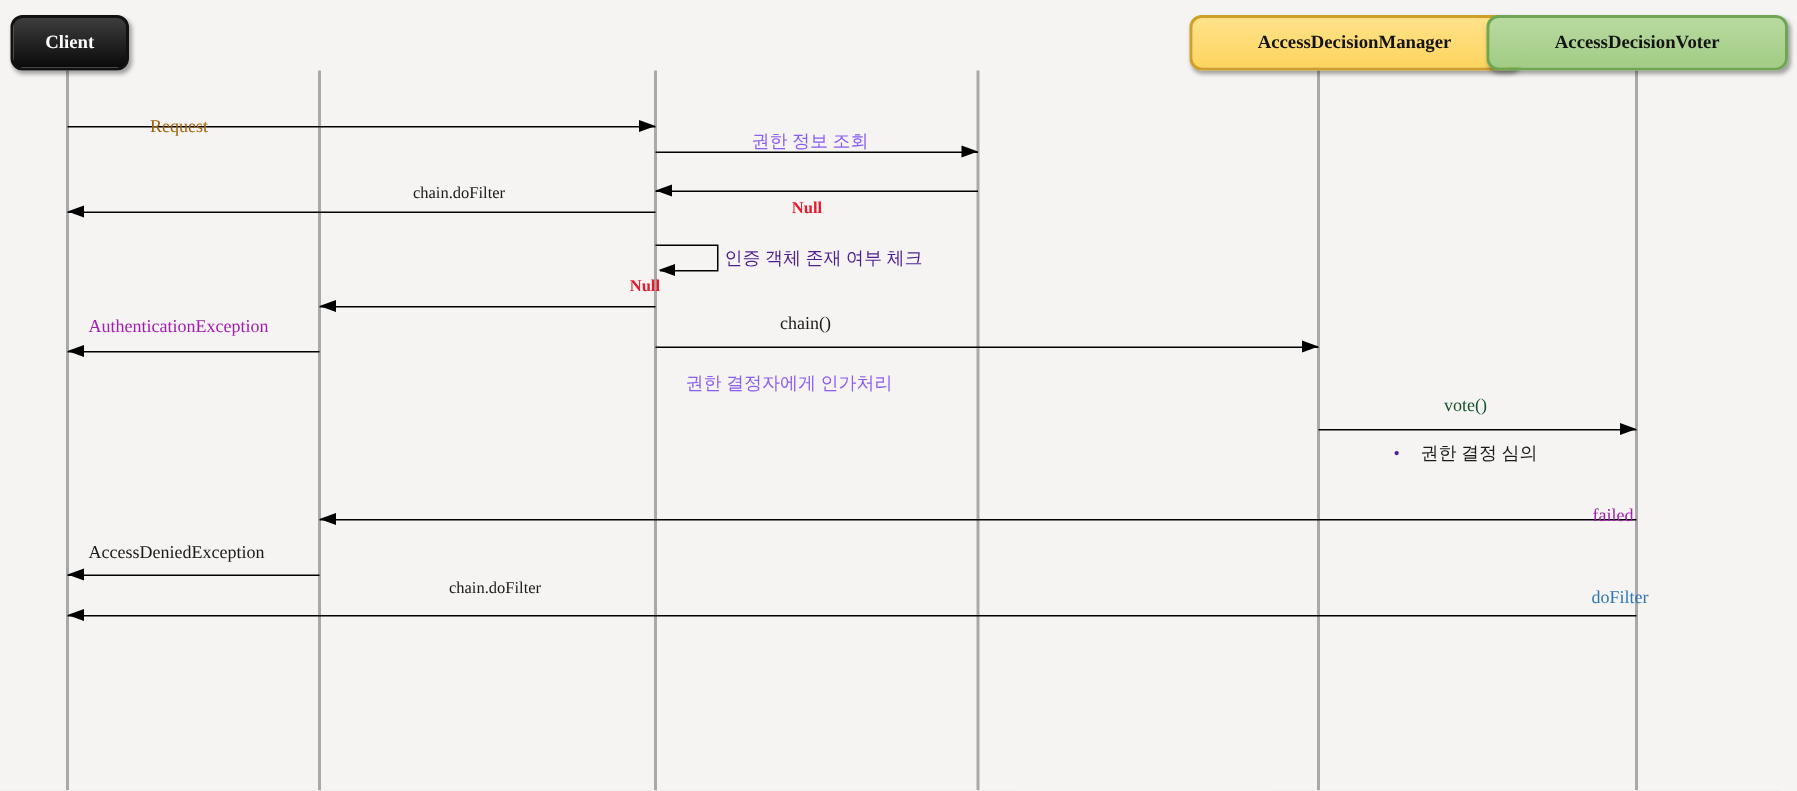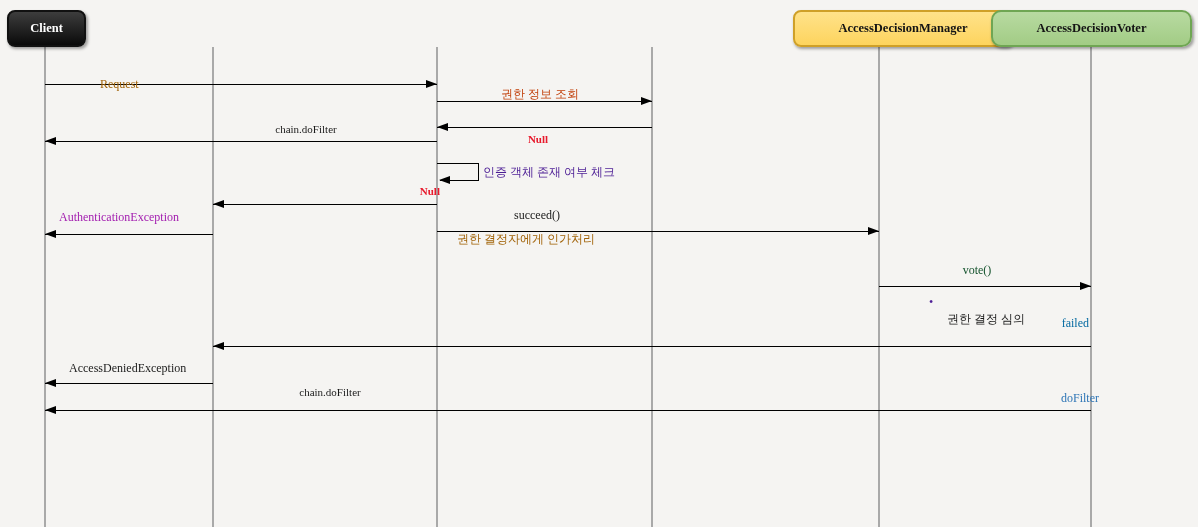--- a/index.html
+++ b/index.html
@@ -40,56 +40,56 @@
 
 <div id="stage" style="width: 1198px; height: 527px; background: rgb(245, 244, 242);">
     <div class="lifeline" style="left: 44px; background: rgb(169, 169, 169);"></div>
     <div class="lifeline" style="left: 212px; background: rgb(169, 169, 169);"></div>
     <div class="lifeline" style="left: 436px; background: rgb(169, 169, 169);"></div>
     <div class="lifeline" style="left: 651px; background: rgb(169, 169, 169);"></div>
     <div class="lifeline" style="left: 878px; background: rgb(169, 169, 169);"></div>
     <div class="lifeline" style="left: 1090px; background: rgb(169, 169, 169);"></div>
     <div class="actor-box" style="left: 7px; width: 79px; background: linear-gradient(rgb(61, 61, 61), rgb(10, 10, 10)); border-color: rgb(17, 17, 17); color: rgb(255, 255, 255);">Client</div>
     <div class="actor-box" style="left: 793px; width: 220px; background: linear-gradient(rgb(255, 226, 138), rgb(253, 212, 94)); border-color: rgb(207, 160, 40); color: rgb(20, 20, 20);">AccessDecisionManager</div>
-    <div class="actor-box" style="left: 991px; width: 201px; background: linear-gradient(rgb(184, 218, 161), rgb(162, 204, 133)); border-color: rgb(111, 166, 83); color: rgb(20, 20, 20); border-radius: 10px;">AccessDecisionVoter</div>
+    <div class="actor-box" style="left: 991px; width: 201px; background: linear-gradient(rgb(184, 218, 161), rgb(162, 204, 133)); border-color: rgb(111, 166, 83); color: rgb(20, 20, 20);">AccessDecisionVoter</div>
     <div class="hline" style="left: 45px; width: 392px; top: 84px;"></div>
     <div class="ahead right" style="left: 426px; top: 80px;"></div>
     <div class="mlabel" style="top: 77px; color: #a16207; left: 60px; margin-left: 40px;">Request</div>
     <div class="hline" style="left: 437px; width: 215px; top: 101px;"></div>
     <div class="ahead right" style="left: 641px; top: 97px;"></div>
-    <div class="mlabel" style="top: 87px; color: #c2410c; left: 540px; transform: translateX(-50%);">권한 정보 조회</div>
+    <div class="mlabel" style="top: 87px; color: #8b5cf6; left: 540px; transform: translateX(-50%);">권한 정보 조회</div>
     <div class="hline" style="left: 437px; width: 215px; top: 127px;"></div>
     <div class="ahead left" style="left: 437px; top: 123px;"></div>
     <div class="mlabel" style="top: 132px; color: rgb(232, 25, 44); font-weight: bold; font-size: 11px; left: 538px; transform: translateX(-50%);">Null</div>
     <div class="hline" style="left: 45px; width: 392px; top: 141px;"></div>
     <div class="ahead left" style="left: 45px; top: 137px;"></div>
     <div class="mlabel" style="top: 122px; color: rgb(26, 26, 26); font-size: 11px; left: 306px; transform: translateX(-50%);">chain.doFilter</div>
     <div class="hline" style="left: 437px; width: 41px; top: 163px;"></div>
     <div class="vline" style="left: 478px; top: 163px; height: 17px;"></div>
     <div class="hline" style="left: 440px; width: 39px; top: 180px;"></div>
     <div class="ahead left" style="left: 439px; top: 176px;"></div>
     <div class="mlabel" style="left: 483px; top: 165px;">인증 객체 존재 여부 체크</div>
     <div class="hline" style="left: 213px; width: 224px; top: 204px;"></div>
     <div class="ahead left" style="left: 213px; top: 200px;"></div>
     <div class="mlabel" style="top: 184px; color: rgb(232, 25, 44); font-weight: bold; font-size: 11px; right: 770px;">Null</div>
     <div class="hline" style="left: 45px; width: 168px; top: 234px;"></div>
     <div class="ahead left" style="left: 45px; top: 230px;"></div>
     <div class="mlabel" style="top: 210px; color: #a21caf; left: 59px;">AuthenticationException</div>
     <div class="hline" style="left: 437px; width: 442px; top: 231px;"></div>
     <div class="ahead right" style="left: 868px; top: 227px;"></div>
-    <div class="mlabel" style="top: 208px; color: rgb(26, 26, 26); left: 537px; transform: translateX(-50%);">succeed()</div>
+    <div class="mlabel" style="top: 208px; color: rgb(26, 26, 26); left: 537px; transform: translateX(-50%);">chain()</div>
     <div class="hline" style="left: 879px; width: 212px; top: 286px;"></div>
     <div class="ahead right" style="left: 1080px; top: 282px;"></div>
     <div class="mlabel" style="top: 263px; color: #14532d; left: 977px; transform: translateX(-50%);">vote()</div>
     <div class="hline" style="left: 213px; width: 878px; top: 346px;"></div>
     <div class="ahead left" style="left: 213px; top: 342px;"></div>
-    <div class="mlabel" style="top: 316px; color: #0369a1; right: 121px;">failed</div>
+    <div class="mlabel" style="top: 336px; color: #a21caf; right: 121px;">failed</div>
     <div class="hline" style="left: 45px; width: 168px; top: 383px;"></div>
     <div class="ahead left" style="left: 45px; top: 379px;"></div>
-    <div class="mlabel" style="top: 361px; color: rgb(26, 26, 26); left: 59px; margin-left: 10px;">AccessDeniedException</div>
+    <div class="mlabel" style="top: 361px; color: rgb(26, 26, 26); left: 59px;">AccessDeniedException</div>
     <div class="hline" style="left: 45px; width: 1046px; top: 410px;"></div>
     <div class="ahead left" style="left: 45px; top: 406px;"></div>
     <div class="mlabel" style="top: 385px; color: rgb(26, 26, 26); font-size: 11px; left: 330px; transform: translateX(-50%);">chain.doFilter</div>
-    <div class="mlabel" style="top: 232px; color: #a16207; left: 457px;">권한 결정자에게 인가처리</div>
+    <div class="mlabel" style="top: 248px; color: #8b5cf6; left: 457px;">권한 결정자에게 인가처리</div>
     <div class="mlabel" style="left: 929px; top: 295px;">•</div>
-    <div class="mlabel" style="left: 947px; top: 295px; color: rgb(26, 26, 26); margin-top: 17px;">권한 결정 심의</div>
+    <div class="mlabel" style="left: 947px; top: 295px; color: rgb(26, 26, 26);">권한 결정 심의</div>
     <div class="mlabel" style="top: 391px; color: rgb(46, 117, 182); right: 111px;">doFilter</div>
   </div>
 
 </body></html>

